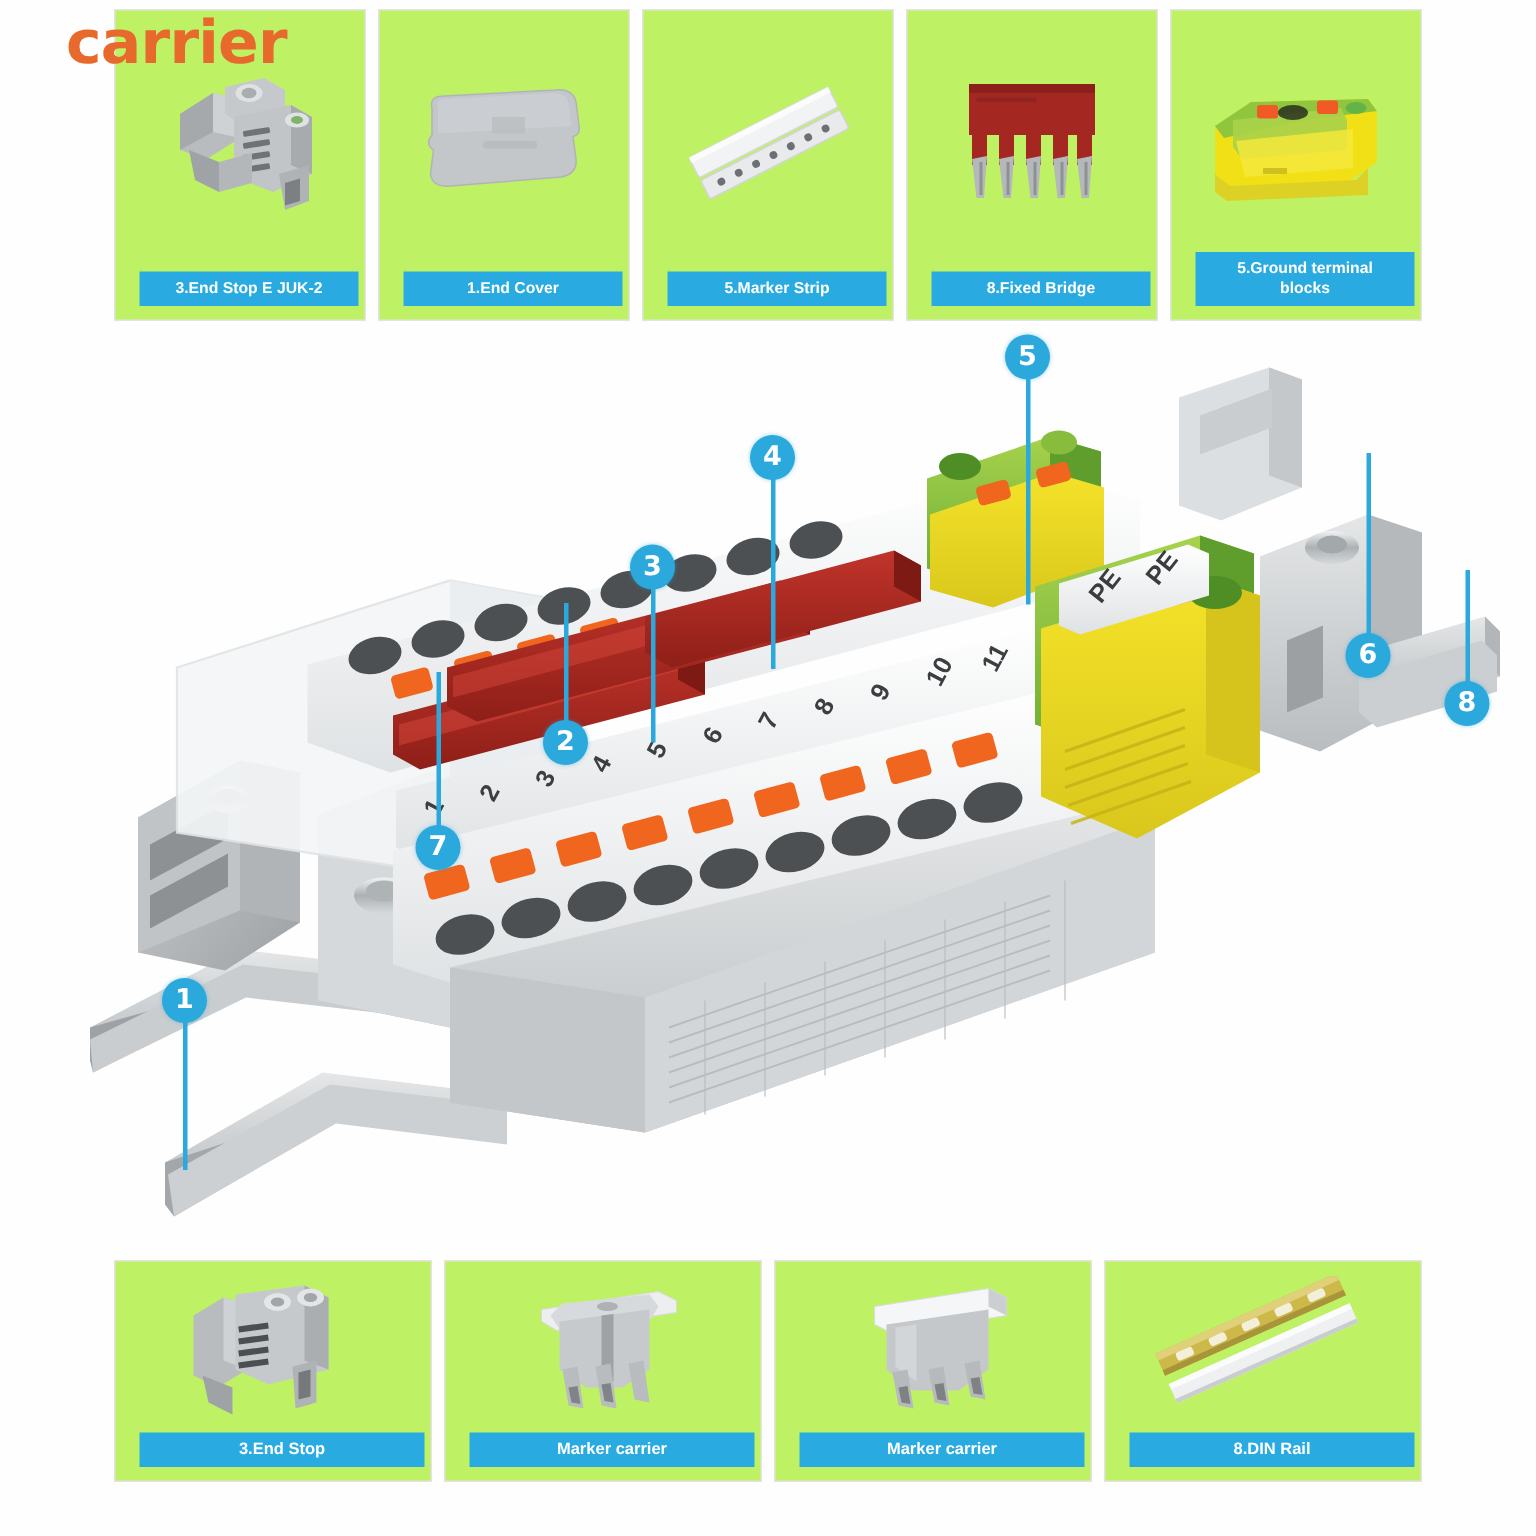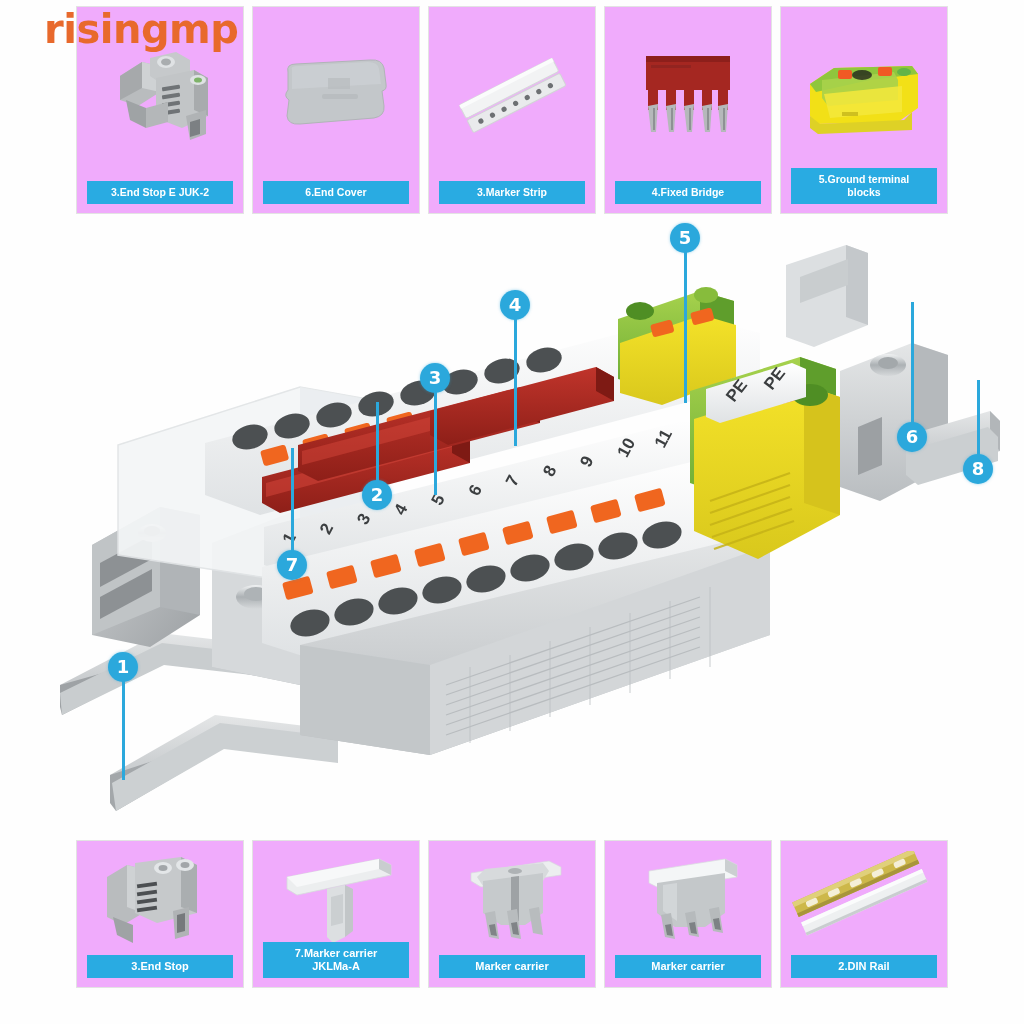--- a/index.html
+++ b/index.html
@@ -28,27 +28,27 @@
     font-family: "DejaVu Sans", sans-serif;
   }
 
   
   .card-row { position: absolute; display: flex; }
   #top-row    { left: 76px; top: 6px;   width: 872px; height: 208px; gap: 8px; }
   #bottom-row { left: 76px; top: 840px; width: 872px; height: 148px; gap: 8px; }
 
   .card {
     flex: 1 1 0;
-    background: #f0abfc;
+    background: #bef264;
     border: 1px solid #e3e3e3;
     position: relative;
     display: flex;
     flex-direction: column;
     justify-content: flex-end;
-    align-items: center;
+    align-items: flex-end;
     padding: 4px;
   }
   .card-thumb {
     position: absolute;
     left: 0; right: 0; top: 4px; bottom: 36px;
     display: flex; align-items: center; justify-content: center;
   }
   #bottom-row .card-thumb { bottom: 32px; }
   .card-label {
     width: calc(100% - 12px);
@@ -105,21 +105,21 @@
     left: 13.5px;
   }
   .callout.down .stem { top: 28px; }
   .callout.up   .stem { bottom: 28px; }
 </style>
 </head>
 <body>
 
 <div id="page">
 
-  <div id="watermark">risingmp</div>
+  <div id="watermark">carrier</div>
 
   <div id="top-row" class="card-row">
 
     <div class="card">
       <div class="card-thumb">
         <svg class="thumb-svg" width="140" height="120" viewBox="0 0 140 120">
           <g>
             <path d="M30 42 L52 28 L70 32 L70 58 L48 72 L30 66 Z" fill="#b9bcbe"></path>
             <path d="M52 28 L70 32 L70 58 L52 54 Z" fill="#cfd2d4"></path>
             <path d="M30 42 L52 28 L52 54 L30 66 Z" fill="#a6a9ab"></path>
@@ -148,21 +148,21 @@
 
     <div class="card">
       <div class="card-thumb">
         <svg class="thumb-svg" width="140" height="120" viewBox="0 0 140 120">
           <path d="M22 38 Q20 30 30 30 L104 26 Q116 25 118 34 L120 50 Q121 56 116 57 L118 72 Q119 82 108 84 L34 90 Q22 91 21 82 L23 66 Q17 62 22 56 Z" fill="#c3c7ca" stroke="#b0b4b7" stroke-width="1"></path>
           <path d="M26 36 Q24 32 32 32 L102 28 Q112 28 113 35 L115 50 L26 55 Z" fill="#ccd0d3" opacity="0.8"></path>
           <rect x="62" y="44" width="22" height="11" fill="#b8bcbf" opacity="0.75"></rect>
           <rect x="56" y="60" width="36" height="5" rx="2" fill="#b5b9bc" opacity="0.7"></rect>
         </svg>
       </div>
-      <div class="card-label">6.End Cover</div>
+      <div class="card-label">1.End Cover</div>
     </div>
 
     <div class="card">
       <div class="card-thumb">
         <svg class="thumb-svg" width="140" height="120" viewBox="0 0 140 120">
           <g transform="rotate(-27 70 60)">
             <rect x="18" y="46" width="104" height="15" rx="2" fill="#f2f3f4" stroke="#d6d8da" stroke-width="1"></rect>
             <rect x="18" y="46" width="104" height="4" fill="#fbfcfc"></rect>
             <rect x="18" y="63" width="104" height="14" rx="2" fill="#e9eaec" stroke="#d2d4d6" stroke-width="1"></rect>
             <g fill="#6d7073">
@@ -170,21 +170,21 @@
                 <circle cx="43" cy="70" r="2.6"></circle>
               <circle cx="56" cy="70" r="2.6"></circle>
                 <circle cx="69" cy="70" r="2.6"></circle>
               <circle cx="82" cy="70" r="2.6"></circle>
                 <circle cx="95" cy="70" r="2.6"></circle>
               <circle cx="108" cy="70" r="2.6"></circle>
             </g>
           </g>
         </svg>
       </div>
-      <div class="card-label">3.Marker Strip</div>
+      <div class="card-label">5.Marker Strip</div>
     </div>
 
     <div class="card">
       <div class="card-thumb">
         <svg class="thumb-svg" width="140" height="120" viewBox="0 0 140 120">
           <rect x="28" y="22" width="84" height="34" fill="#a52721"></rect>
           <rect x="28" y="22" width="84" height="6" fill="#8d1f1b"></rect>
           <rect x="33" y="31" width="40" height="3" fill="#8d2420" opacity="0.8"></rect>
           <g>
             <rect x="30" y="56" width="10" height="20" fill="#a52721"></rect>
@@ -202,21 +202,21 @@
           </g>
           <g fill="#8e9194">
             <rect x="35" y="74" width="2" height="22"></rect>
               <rect x="53" y="74" width="2" height="22"></rect>
             <rect x="71" y="74" width="2" height="22"></rect>
               <rect x="89" y="74" width="2" height="22"></rect>
             <rect x="105" y="74" width="2" height="22"></rect>
           </g>
         </svg>
       </div>
-      <div class="card-label">4.Fixed Bridge</div>
+      <div class="card-label">8.Fixed Bridge</div>
     </div>
 
     <div class="card">
       <div class="card-thumb">
         <svg class="thumb-svg" width="140" height="120" viewBox="0 0 140 120">
           <path d="M16 50 L40 34 L118 32 L124 40 L124 74 L104 88 L22 90 L16 82 Z" fill="#f2e017"></path>
           <path d="M16 50 L40 34 L118 32 L124 40 L76 46 L22 58 Z" fill="#8fc63d"></path>
           <path d="M28 46 L100 38 L104 46 L104 66 L34 72 L28 64 Z" fill="#a8d14a" opacity="0.9"></path>
           <path d="M30 60 L108 52 L108 78 L36 84 Z" fill="#f5e73c" opacity="0.85"></path>
           <rect x="44" y="36" width="14" height="9" rx="2" fill="#f15a24"></rect>
@@ -518,34 +518,20 @@
             <rect x="52" y="56" width="20" height="4" transform="rotate(-8 62 58)"></rect>
           </g>
           <path d="M28 66 L48 74 L48 92 L32 84 Z" fill="#9fa3a5"></path>
           <path d="M88 60 L104 56 L104 84 L90 88 Z" fill="#b0b3b5"></path>
           <path d="M92 64 L100 62 L100 80 L92 82 Z" fill="#76797c"></path>
         </svg>
       </div>
       <div class="card-label">3.End Stop</div>
     </div>
 
-    <div class="card">
-      <div class="card-thumb">
-        <svg class="thumb-svg" width="150" height="98" viewBox="0 0 150 98">
-          <path d="M26 26 L118 8 L130 14 L130 24 L36 44 L26 38 Z" fill="#eceeef" stroke="#d7dadc" stroke-width="0.8"></path>
-          <path d="M118 8 L130 14 L130 24 L118 18 Z" fill="#c9cdcf"></path>
-          <path d="M26 26 L118 8 L118 18 L36 36 Z" fill="#f7f8f9"></path>
-          <path d="M66 38 L84 34 L84 86 L72 92 L66 86 Z" fill="#dcdfe1"></path>
-          <path d="M84 34 L92 38 L92 80 L84 86 Z" fill="#c2c6c8"></path>
-          <path d="M70 46 L82 43 L82 72 L70 75 Z" fill="#cbcfd1"></path>
-        </svg>
-      </div>
-      <div class="card-label">7.Marker carrier
-JKLMa-A</div>
-    </div>
 
     <div class="card">
       <div class="card-thumb">
         <svg class="thumb-svg" width="150" height="98" viewBox="0 0 150 98">
           <path d="M34 22 L112 10 L124 16 L124 24 L44 36 L34 30 Z" fill="#eceeef" stroke="#d7dadc" stroke-width="0.7"></path>
           <path d="M40 26 L48 18 L106 12 L112 20 L106 30 L48 38 Z" fill="#d7dadc"></path>
           <path d="M46 30 L106 22 L106 62 L88 74 L64 74 L46 62 Z" fill="#c6cacc"></path>
           <path d="M74 26 L82 25 L82 70 L74 70 Z" fill="#9ea2a5"></path>
           <g fill="#b8bcbe">
             <path d="M48 62 L58 60 L62 88 L52 86 Z"></path>
@@ -597,16 +583,16 @@
               <rect x="68" y="27" width="12" height="6" rx="2"></rect>
               <rect x="92" y="27" width="12" height="6" rx="2"></rect>
               <rect x="116" y="27" width="12" height="6" rx="2"></rect>
             </g>
             <rect x="8" y="44" width="132" height="14" fill="#eef0f1"></rect>
             <rect x="8" y="44" width="132" height="4" fill="#fbfcfc"></rect>
             <rect x="8" y="55" width="132" height="3" fill="#c9cdcf"></rect>
           </g>
         </svg>
       </div>
-      <div class="card-label">2.DIN Rail</div>
+      <div class="card-label">8.DIN Rail</div>
     </div>
   </div>
 </div>
 
 </body></html>

